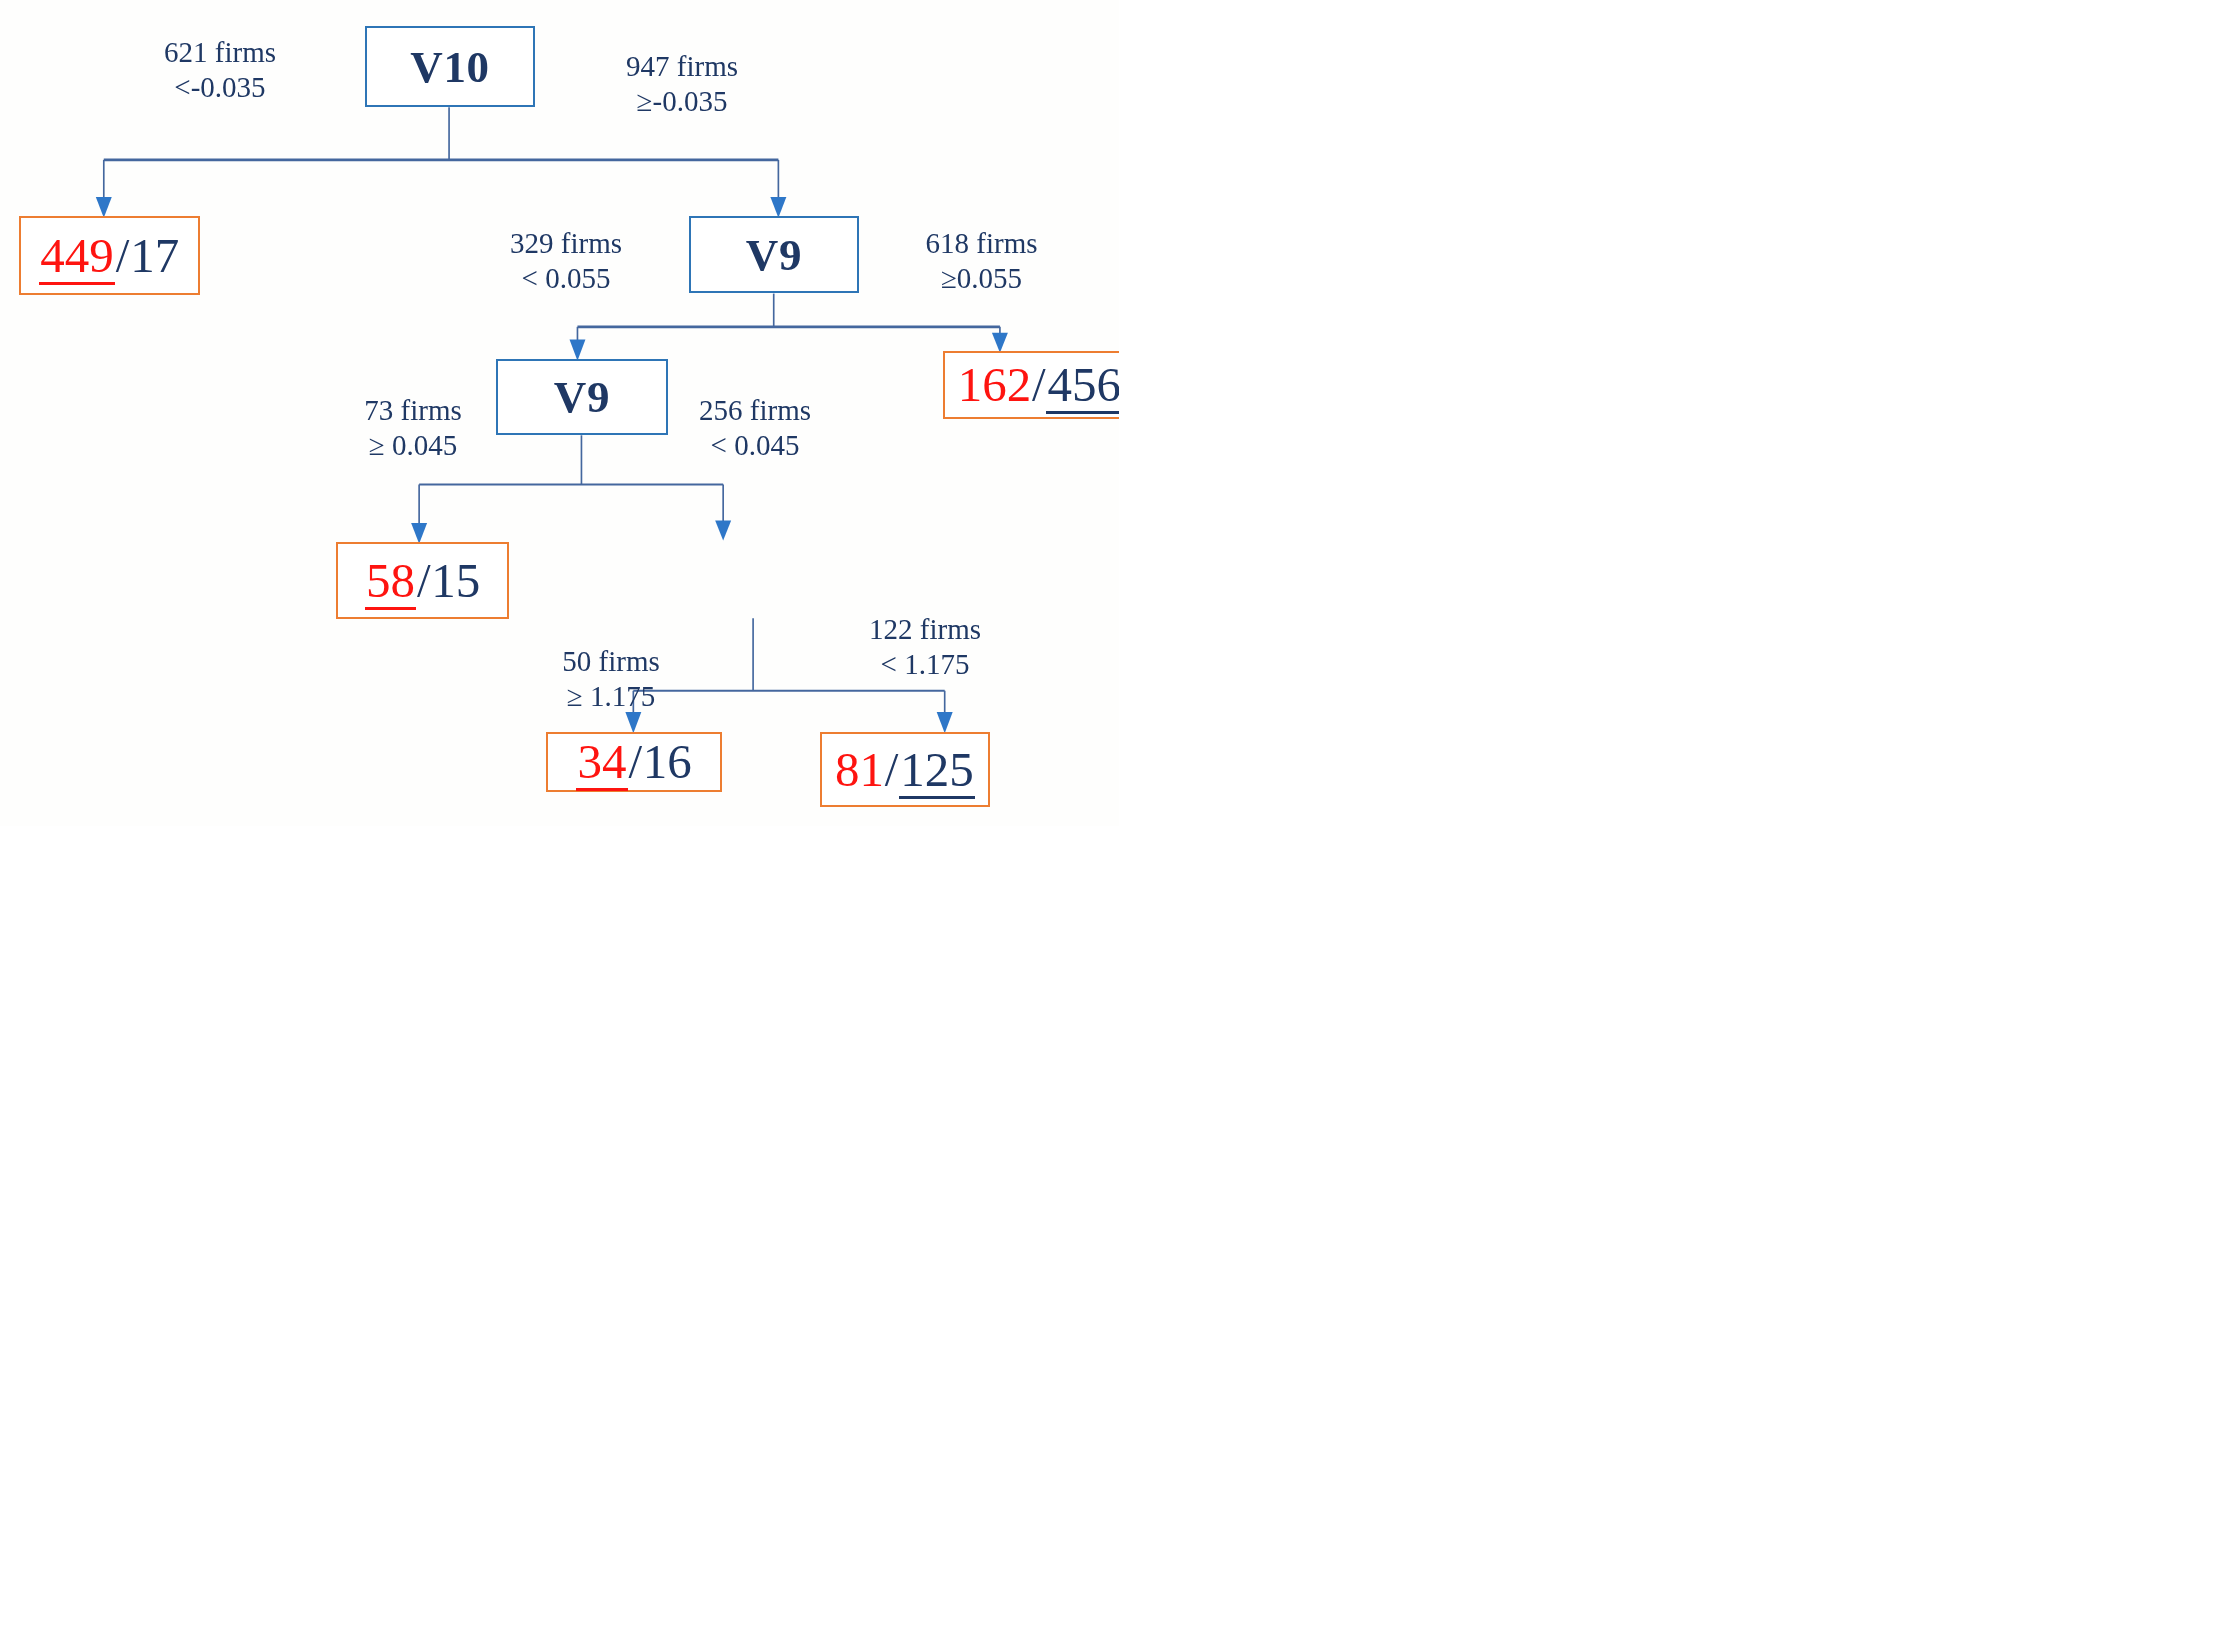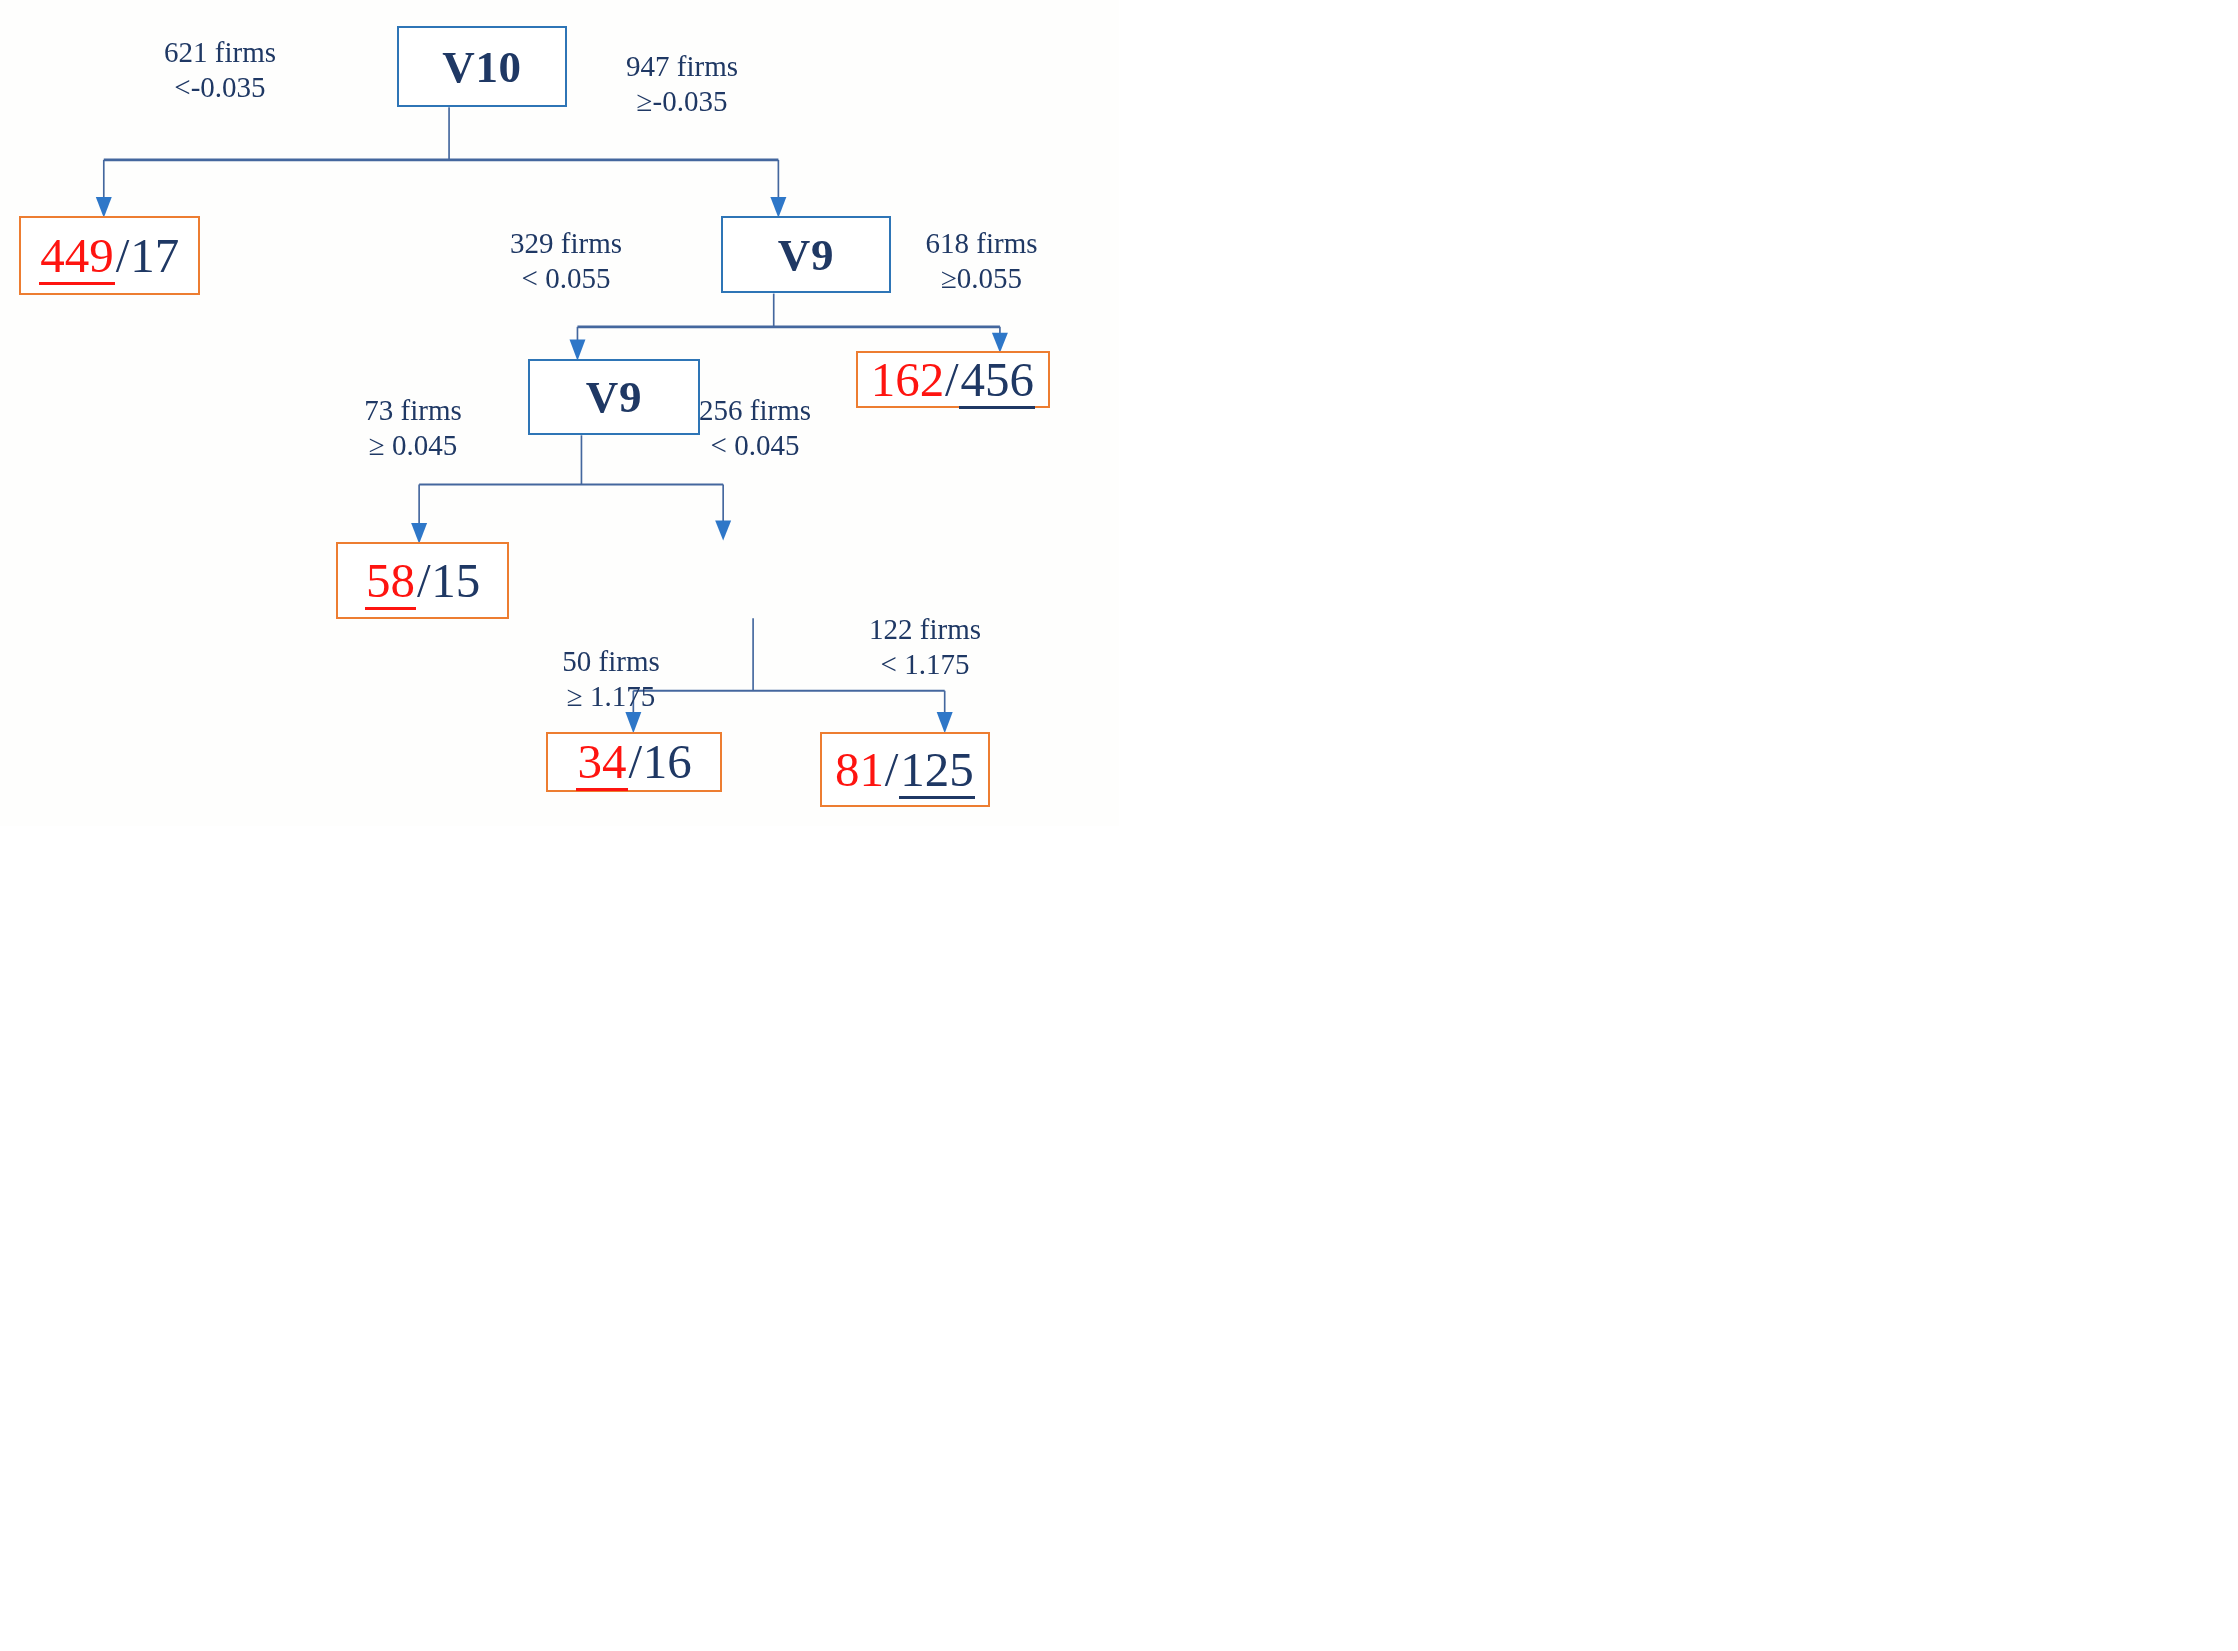--- a/index.html
+++ b/index.html
@@ -10,21 +10,20 @@
     font-family:"Liberation Serif","DejaVu Serif",serif;
     overflow:hidden;
   }
   #wires{position:absolute;left:0;top:0;width:100%;height:100%;}
   .node{
     position:absolute;
     border:2px solid #2e75b6;
     background:#ffffff;
     display:flex;align-items:center;justify-content:center;
     box-sizing:border-box;
-    margin-left:32px;
   }
   .node-label{
     font-weight:bold;
     font-size:45px;
     color:#1f3864;
     letter-spacing:0.7px;
   }
   .leaf{
     position:absolute;
     border:2.7px solid #ed7d31;
@@ -105,21 +104,21 @@
 
   <div class="node" style="left:496px;top:359px;width:172px;height:76px">
     <span class="node-label">V9</span>
   </div>
 
 
   <div class="leaf" style="left:18.6px;top:216px;width:181px;height:79px">
     <span class="leaf-text"><span class="hl ul-red">449</span><span class="sep">/</span><span class="rest">17</span></span>
   </div>
 
-  <div class="leaf" style="left:856px;top:351px;width:194px;height:57px">
+  <div class="leaf" style="left:943px;top:351px;width:194px;height:68px">
     <span class="leaf-text"><span class="hl">162</span><span class="sep">/</span><span class="rest ul-dark">456</span></span>
   </div>
 
   <div class="leaf" style="left:336px;top:542px;width:173px;height:77px">
     <span class="leaf-text"><span class="hl ul-red">58</span><span class="sep">/</span><span class="rest">15</span></span>
   </div>
 
   <div class="leaf" style="left:546px;top:732px;width:176px;height:60px">
     <span class="leaf-text"><span class="hl ul-red">34</span><span class="sep">/</span><span class="rest">16</span></span>
   </div>

